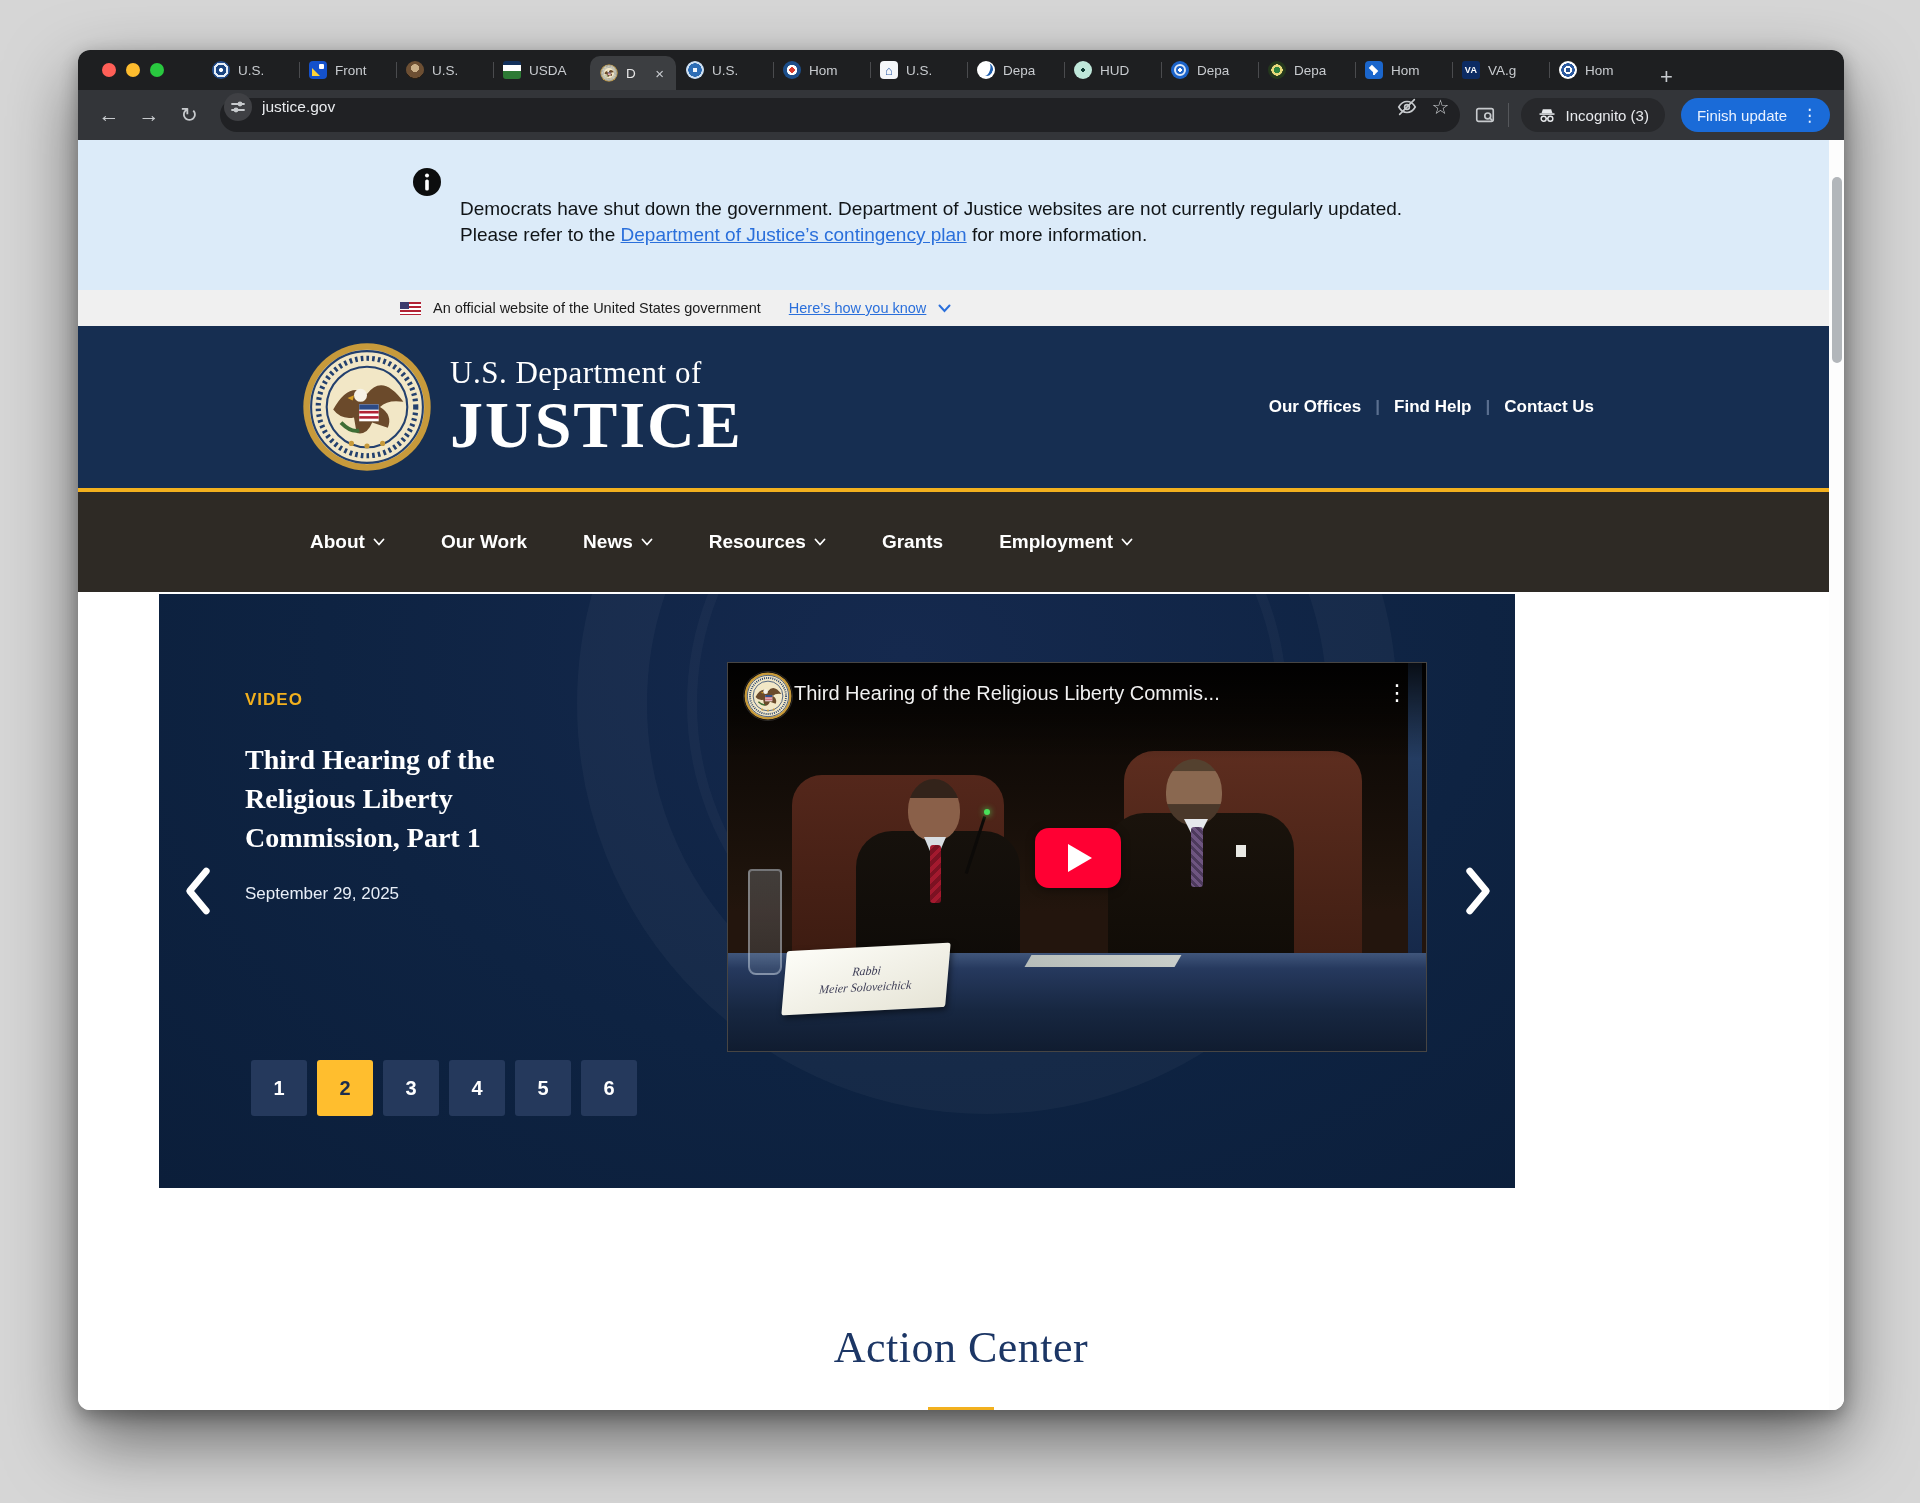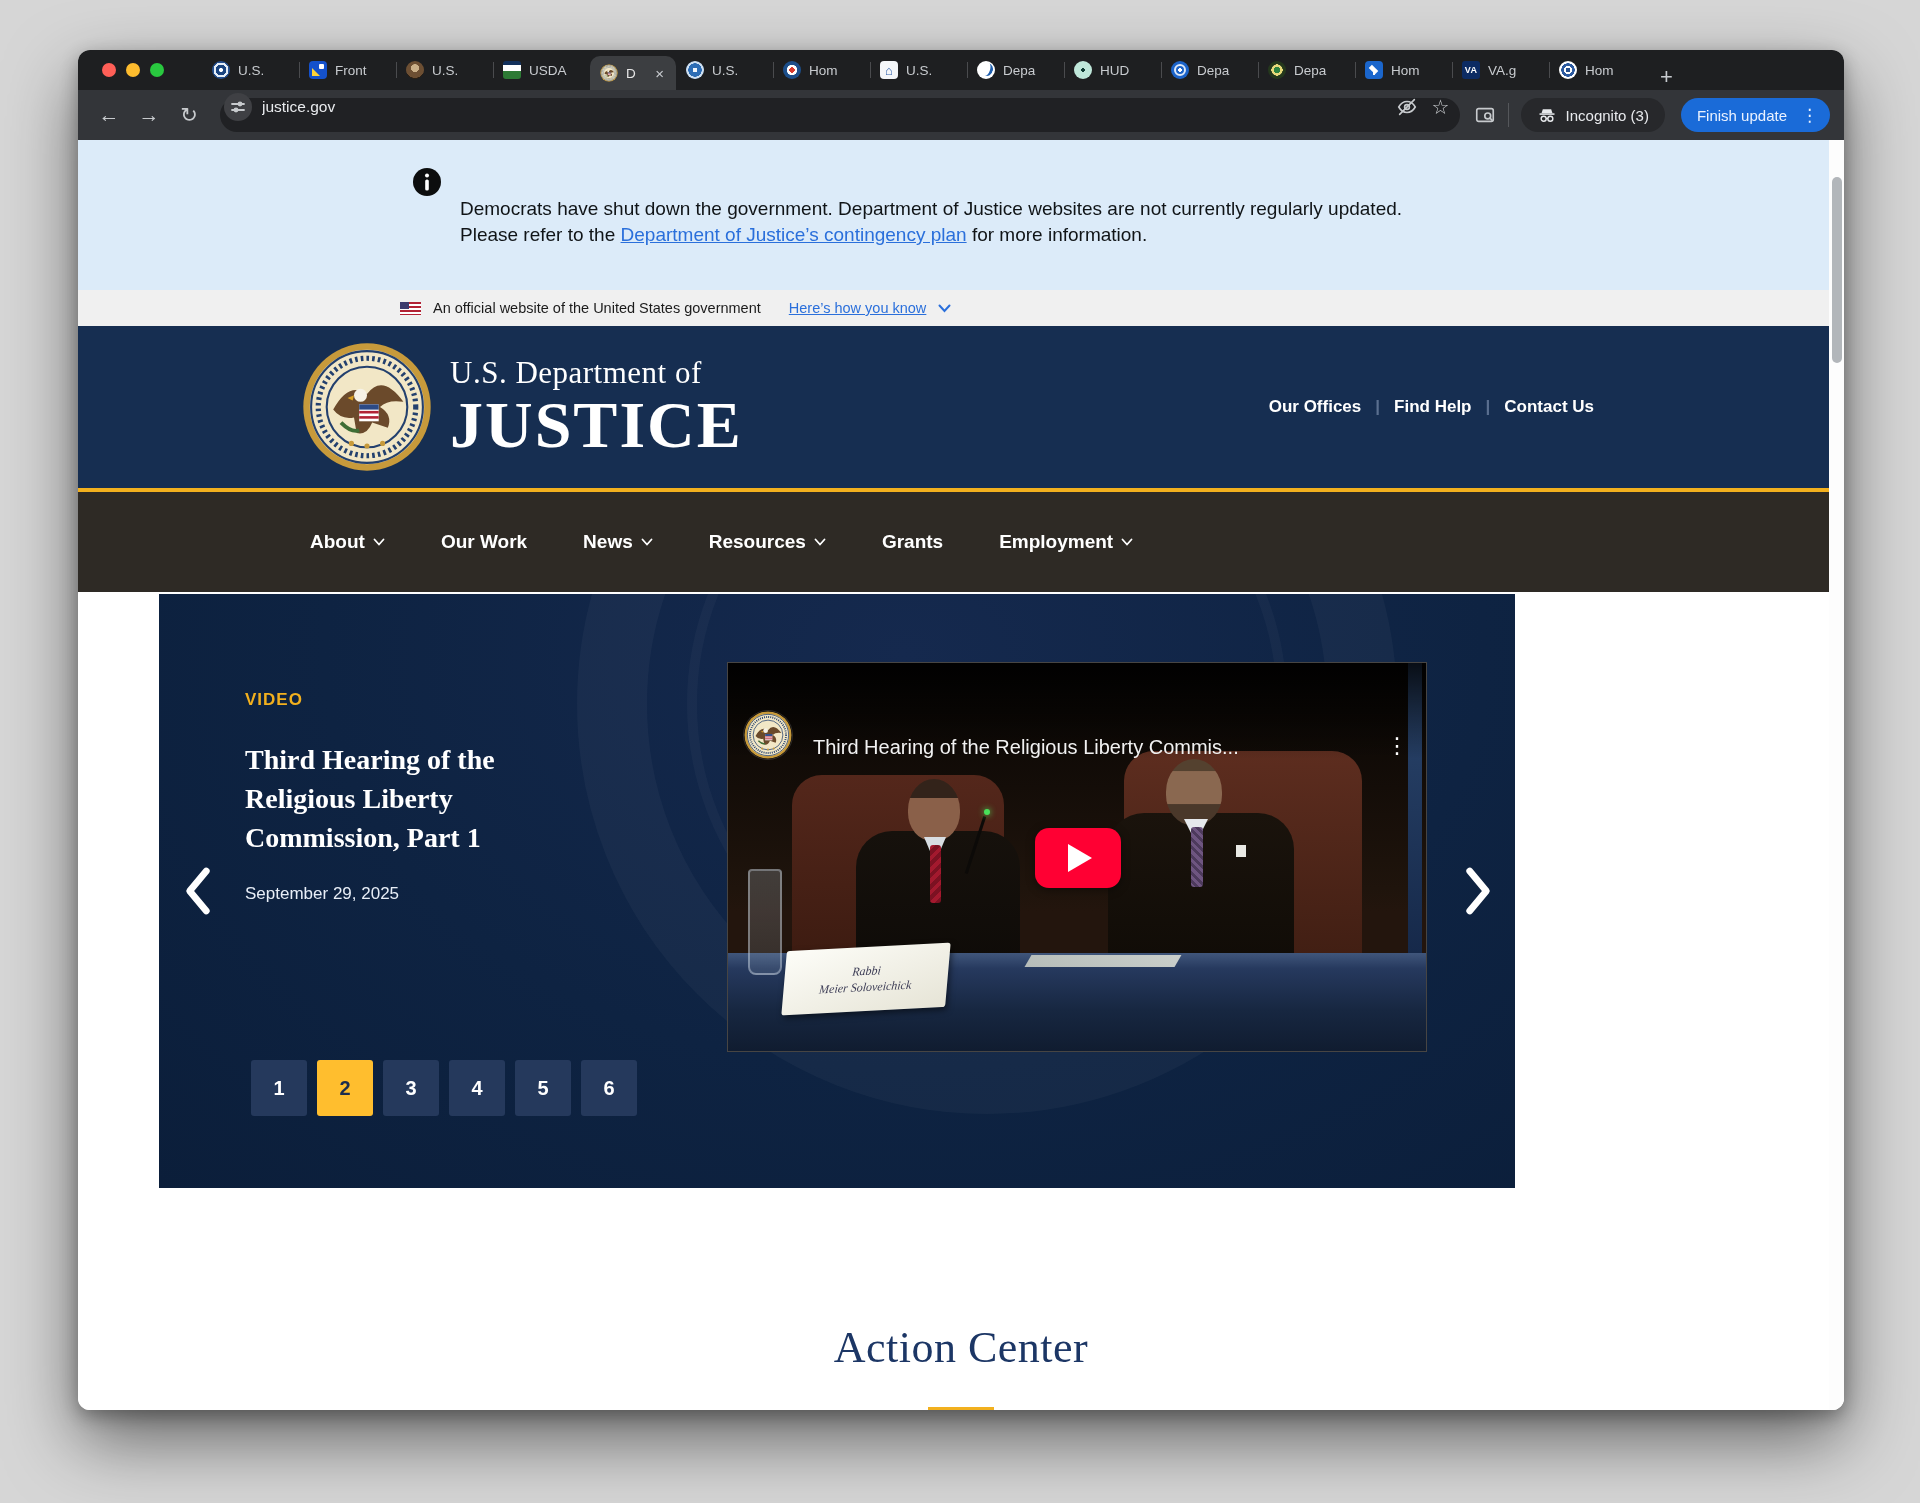--- a/index.html
+++ b/index.html
@@ -155,21 +155,21 @@
   .m2 .pocket { position:absolute; left:128px; top:86px; width:10px; height:12px; background:#e9e9e4; }
   .man.m2 { left:380px; top:96px; }
   .mic { position:absolute; left:246px; top:152px; width:3px; height:60px; background:#0c0a08; transform:rotate(18deg); }
   .mic-light { position:absolute; left:256px; top:146px; width:6px; height:6px; border-radius:50%; background:#49e05a; box-shadow:0 0 6px #49e05a; }
   .table { position:absolute; left:0; right:0; bottom:0; height:98px; background:linear-gradient(180deg,#40567b 0,#26395e 16%,#172741 58%,#101c30 100%); }
   .papers { position:absolute; left:300px; bottom:84px; width:150px; height:12px; background:linear-gradient(90deg,#cfd3c8,#e3e5da); transform:skewX(-30deg); opacity:.85; }
   .glass { position:absolute; left:20px; bottom:76px; width:34px; height:106px; border:2px solid rgba(220,230,240,.4); border-radius:4px 4px 8px 8px; background:linear-gradient(180deg,rgba(200,215,225,.22),rgba(150,170,190,.16)); }
   .nameplate { position:absolute; left:56px; bottom:40px; width:164px; height:64px; background:linear-gradient(160deg,#fdfdf8,#e6e4d6); border-radius:3px; transform:rotate(-3deg) skewX(-8deg); box-shadow:2px 3px 6px rgba(0,0,0,.5); display:flex; flex-direction:column; align-items:center; justify-content:center; }
   .nameplate .np { font-family:"Liberation Serif","DejaVu Serif",serif; font-style:italic; color:#3c3c55; font-size:12px; line-height:1.35; }
   .blue-band { position:absolute; right:4px; top:0; bottom:98px; width:14px; background:linear-gradient(180deg,#2b466d,#16294a); }
-  .yt-top { position:absolute; left:0; right:0; top:0; height:96px; background:linear-gradient(180deg,rgba(0,0,0,.8) 0%,rgba(0,0,0,0) 100%); display:flex; align-items:flex-end; padding:3px 14px 0 16px; gap:21px; }
+  .yt-top { position:absolute; left:0; right:0; top:0; height:96px; background:linear-gradient(180deg,rgba(0,0,0,.8) 0%,rgba(0,0,0,0) 100%); display:flex; align-items:flex-start; padding:9px 14px 0 16px; gap:2px; }
   .yt-avatar { width:48px; height:48px; border-radius:50%; overflow:hidden; flex:0 0 auto; box-shadow:0 0 0 1px rgba(255,255,255,.15); }
   .yt-title { color:#f1f1f1; font-size:20px; margin-top:10px; flex:1; white-space:nowrap; overflow:hidden; }
   .yt-menu { color:#fff; font-size:22px; margin-top:8px; padding:0 4px; }
   .play-btn { position:absolute; left:307px; top:165px; width:86px; height:60px; background:#ff0033; border-radius:14px; display:flex; align-items:center; justify-content:center; box-shadow:0 2px 10px rgba(0,0,0,.4); }
   .play-btn::after { content:""; border-left:24px solid #fff; border-top:14px solid transparent; border-bottom:14px solid transparent; margin-left:4px; }
 
   
   .action { text-align:center; margin-top:134px; }
   .action h2 { font-family:"Liberation Serif","DejaVu Serif",serif; font-size:44px; font-weight:normal; color:#1c3665; letter-spacing:.5px; }
   .action .rule { width:66px; height:6px; background:#f2b01e; margin:34px auto 0; }

